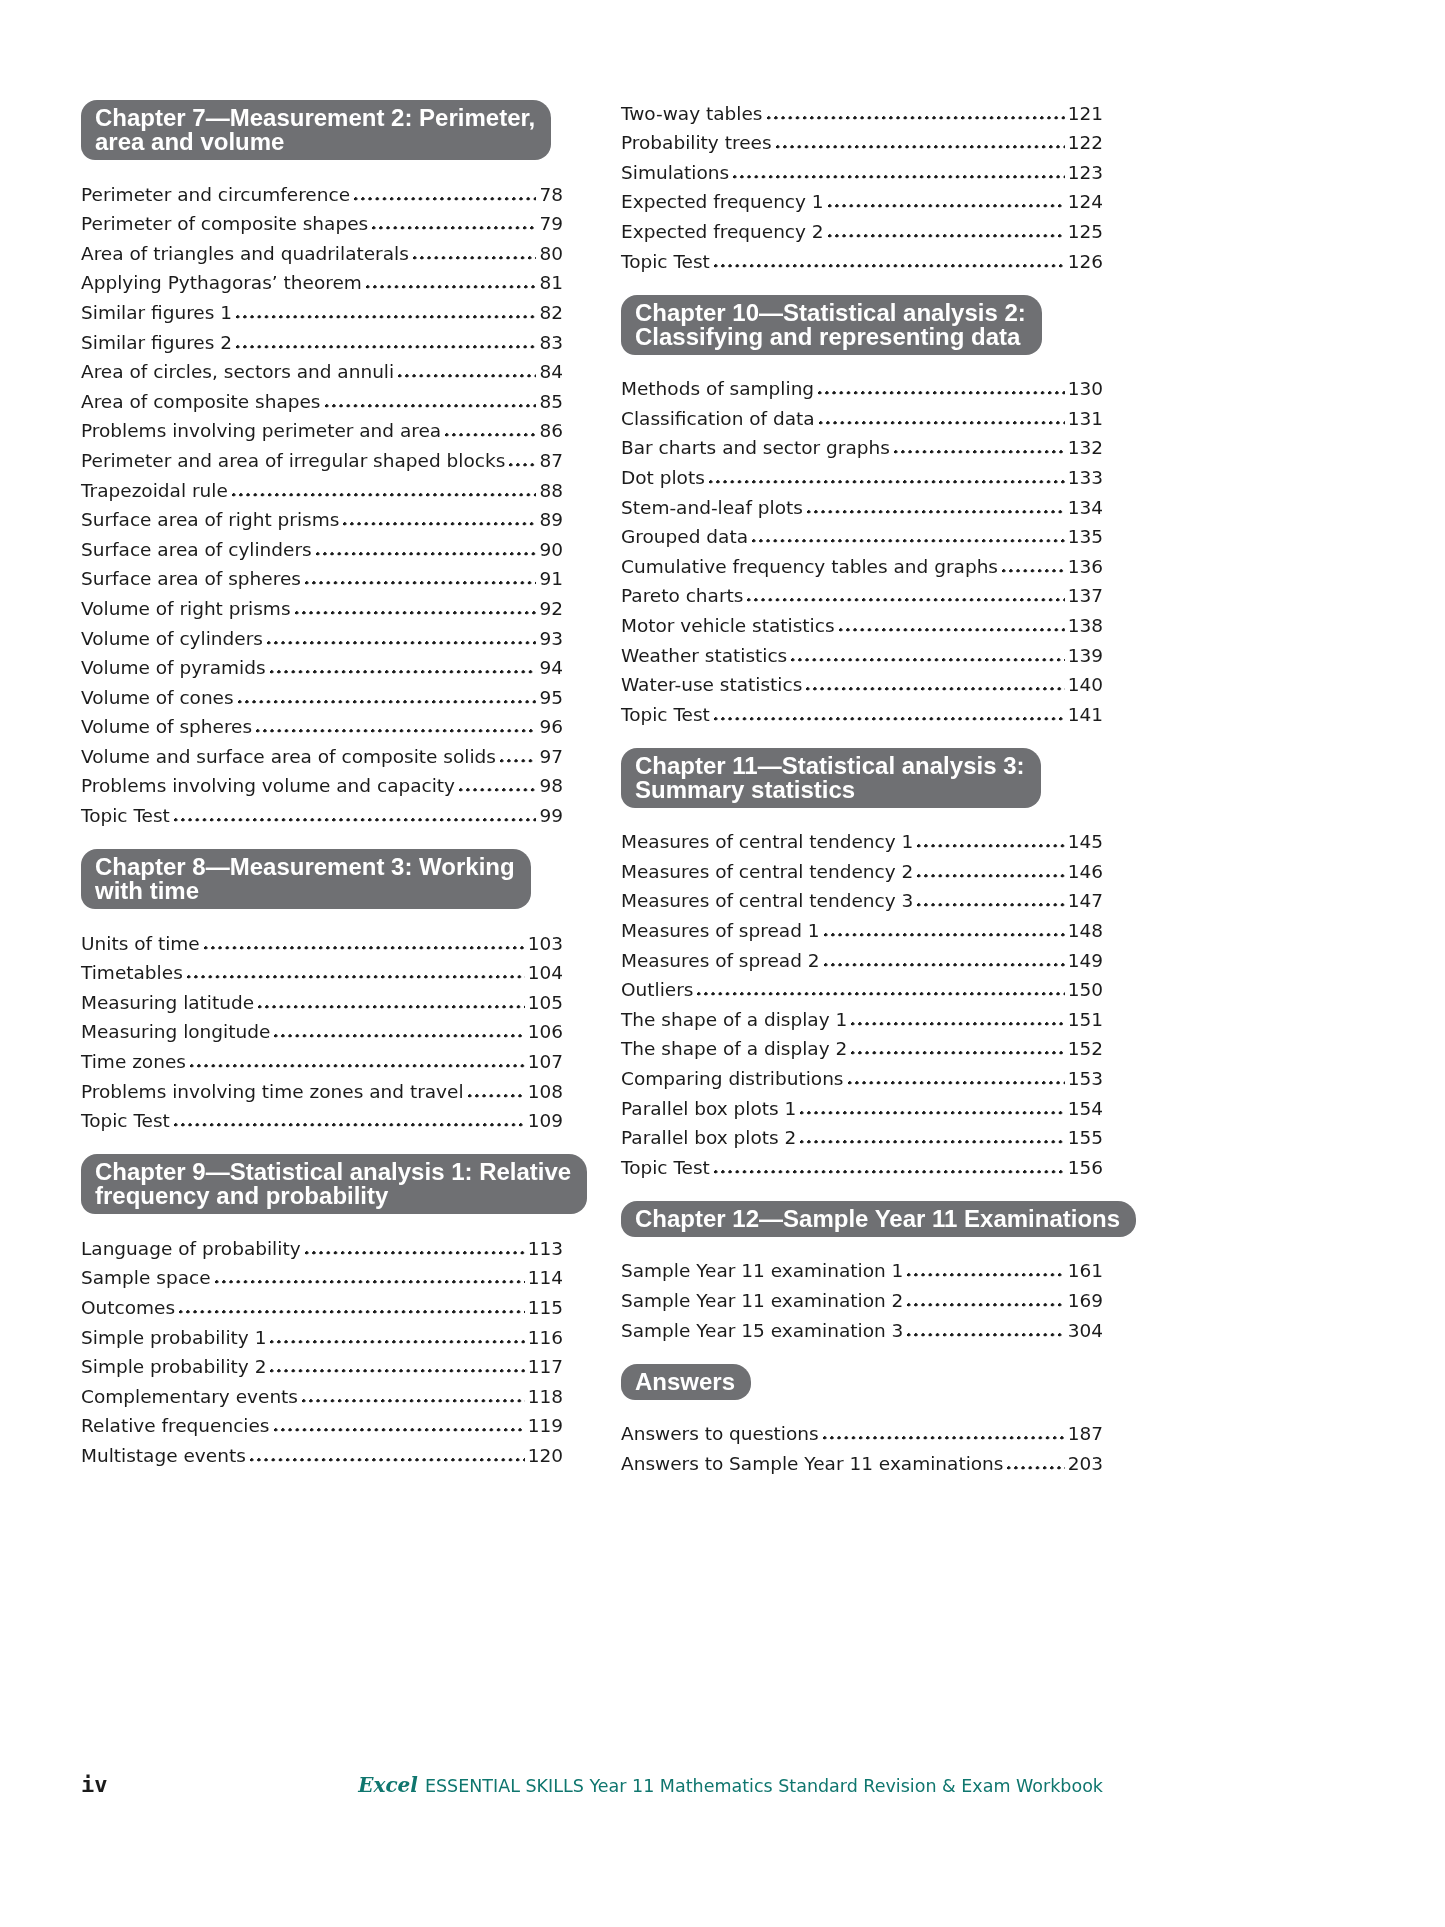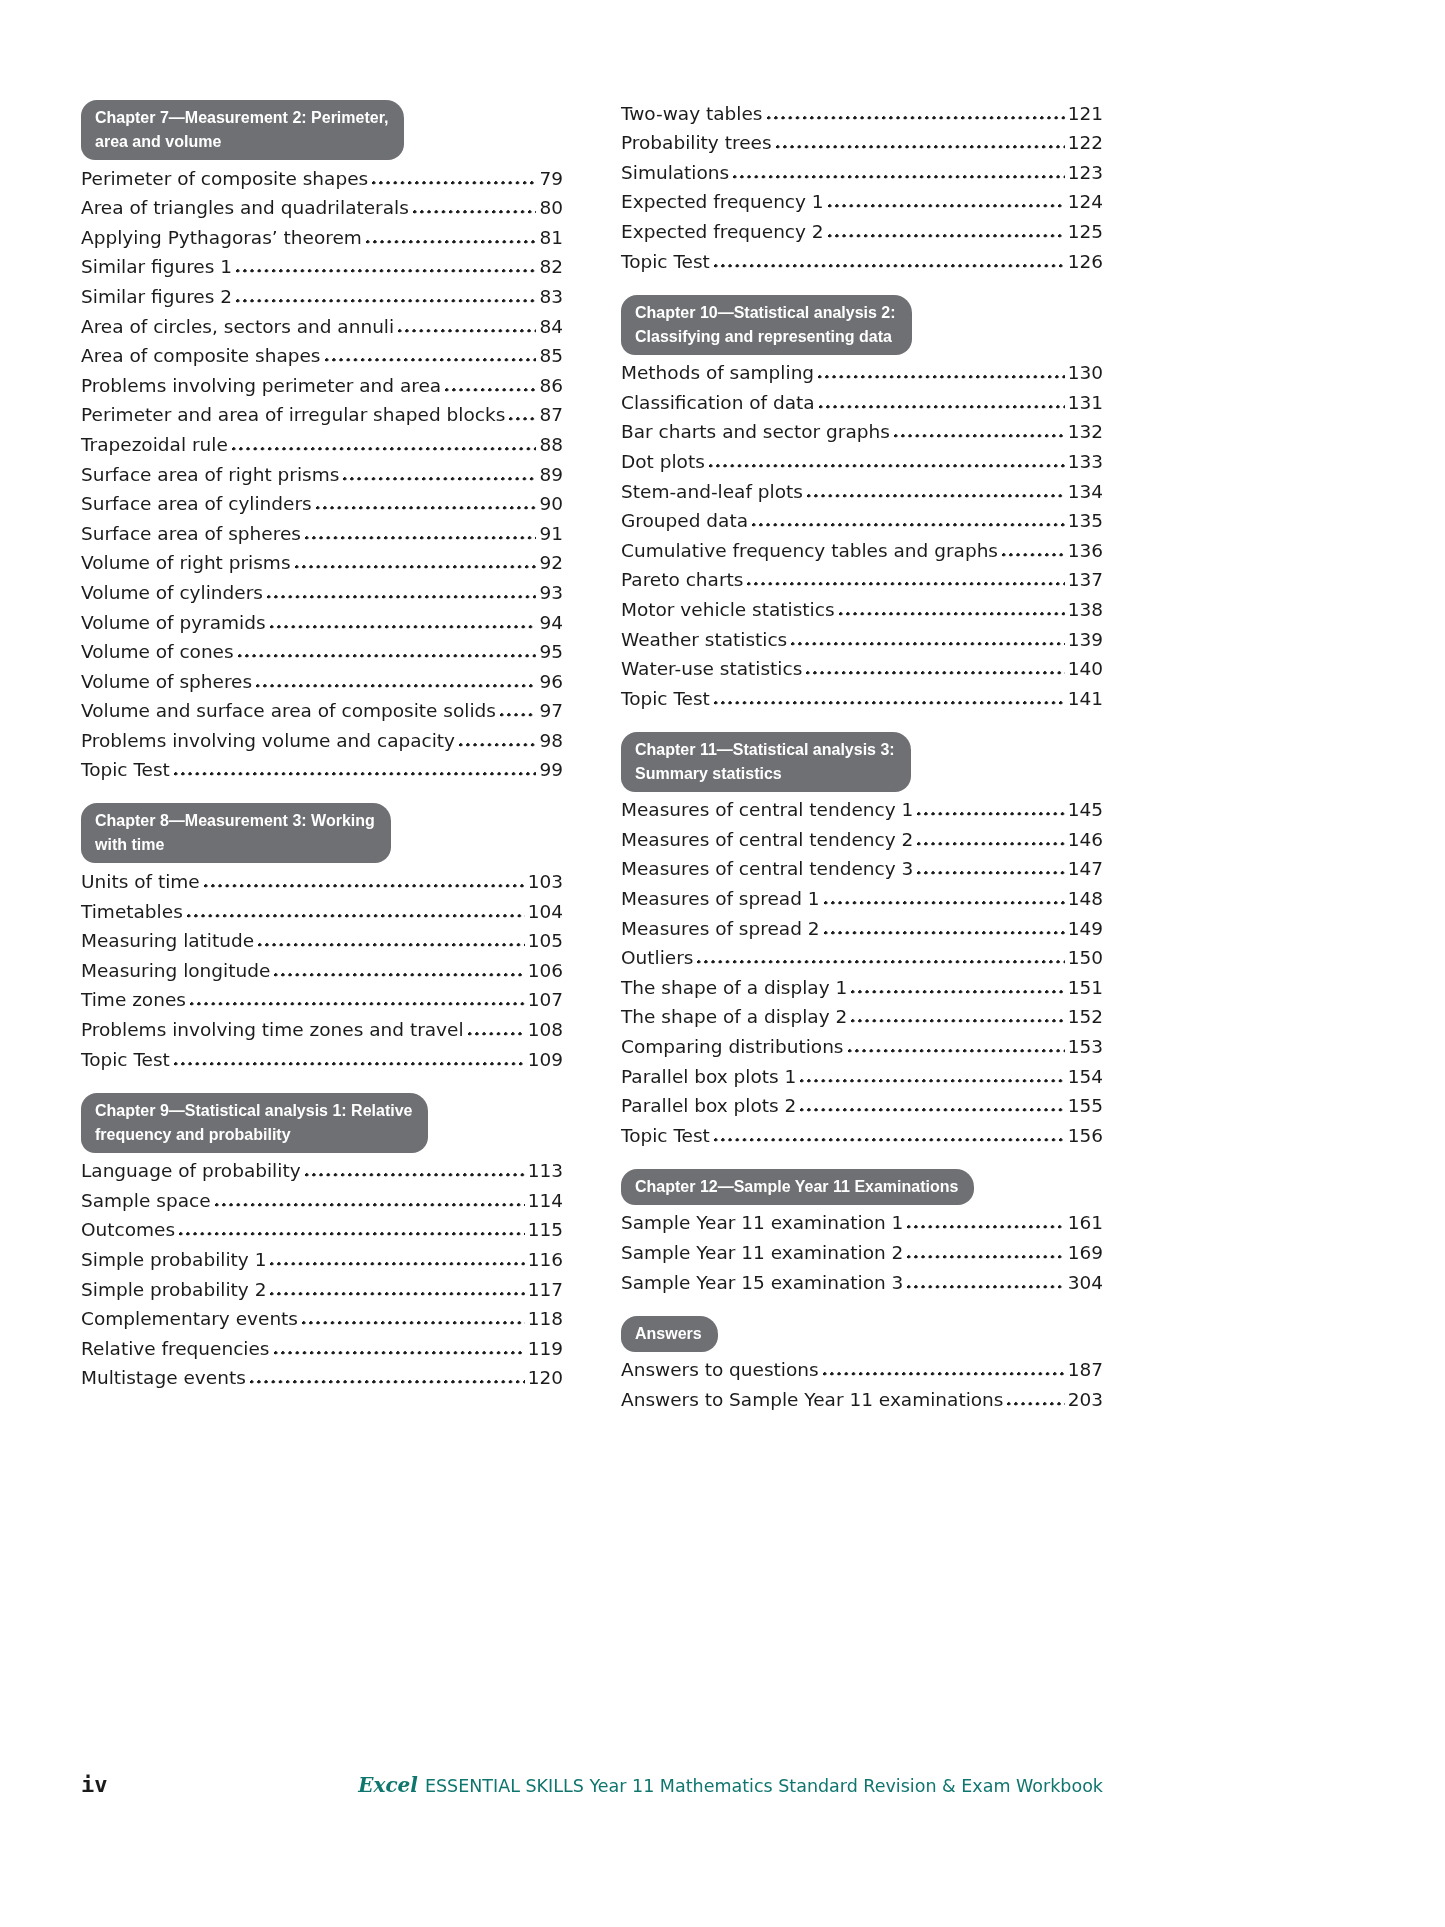--- a/index.html
+++ b/index.html
@@ -18,25 +18,25 @@
     display: flex;
     gap: 58px;
   }
   .col { width: 482px; }
   .chapter-header {
     display: inline-block;
     background: #6f7073;
     color: #ffffff;
     font-family: "Liberation Sans", sans-serif;
     font-weight: bold;
-    font-size: 16px;
+    font-size: 24px;
     line-height: 24px;
     padding: 6px 16px 6px 14px;
     border-radius: 16px 18px 16px 14px;
-    margin: 22px 0 0 0;
+    margin: 22px 0 16px 0;
   }
   .chapter-header span { white-space: nowrap; }
   .col > .chapter-header:first-child { margin-top: 5px; }
   .toc-entry {
     display: flex;
     align-items: flex-end;
     height: 29.6px;
     font-size: 18.5px;
   }
   .toc-entry.bold { font-weight: normal; }
@@ -74,20 +74,25 @@
     margin-right: 7px;
   }
 </style>
 </head>
 <body>
 
 <div class="page">
   <div class="columns" id="columns-root">
       <div class="col"><div class="chapter-header"><span>Chapter 7—Measurement 2: Perimeter,</span><br><span>area and volume</span></div><div class="entries">
           <div class="toc-entry">
+            <span class="toc-title">Perimeter and circumference</span>
+            <span class="toc-dots"></span>
+            <span class="toc-page">78</span>
+          </div>
+          <div class="toc-entry">
             <span class="toc-title">Perimeter of composite shapes</span>
             <span class="toc-dots"></span>
             <span class="toc-page">79</span>
           </div>
           <div class="toc-entry">
             <span class="toc-title">Area of triangles and quadrilaterals</span>
             <span class="toc-dots"></span>
             <span class="toc-page">80</span>
           </div>
           <div class="toc-entry">

